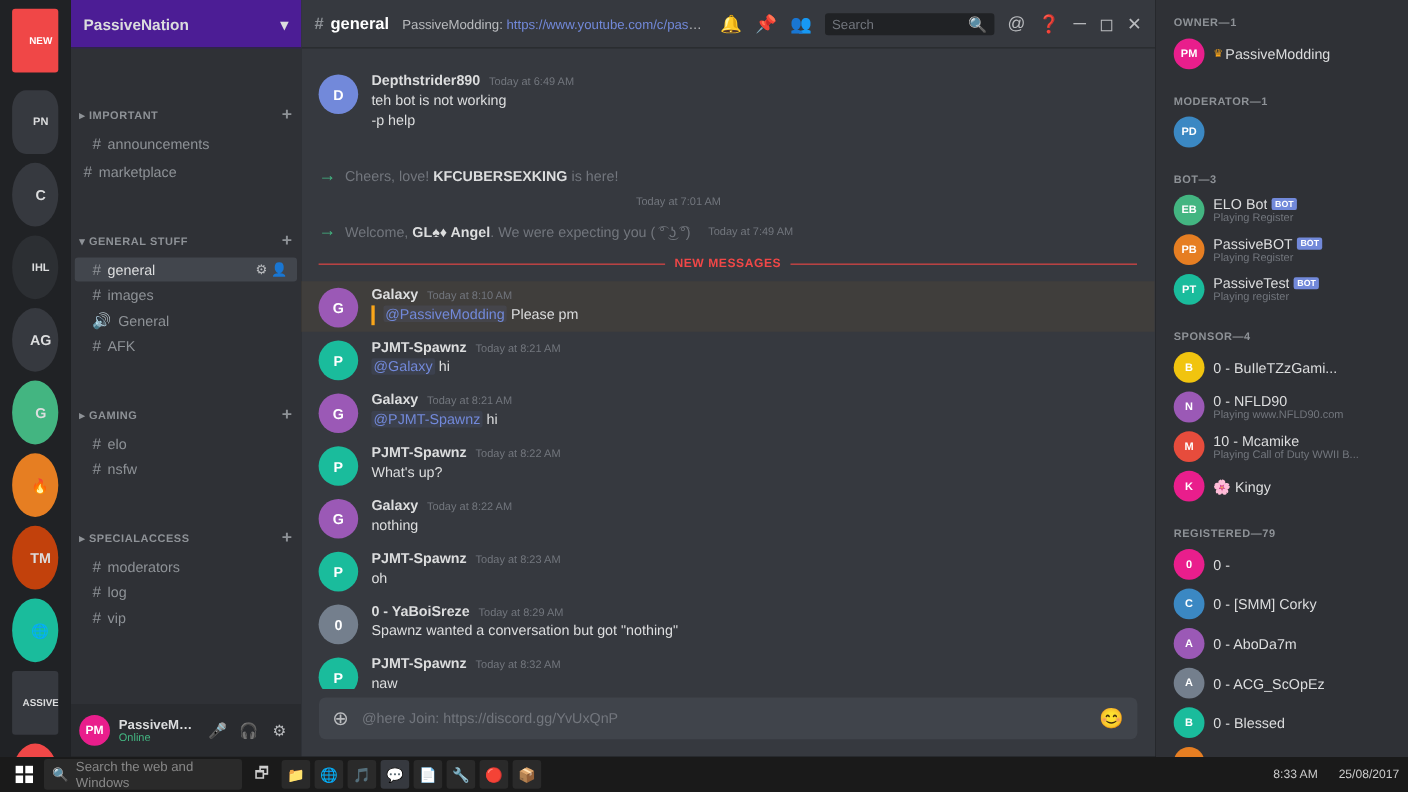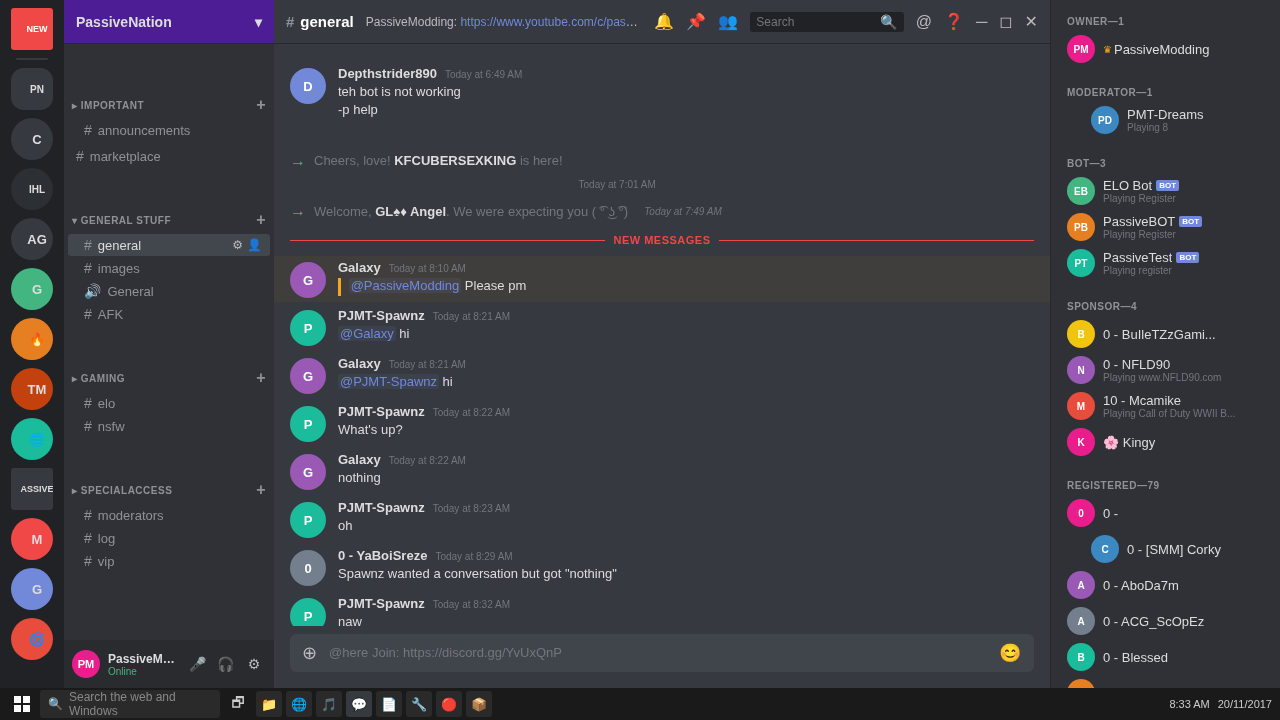--- a/index.html
+++ b/index.html
@@ -1,21 +1,21 @@
 <!DOCTYPE html>
 <html><head>
   <meta charset="utf-8">
   <style>
     * { margin: 0; padding: 0; box-sizing: border-box; }
     body { font-family: 'Segoe UI', Arial, sans-serif; background: #1e2124; color: #dcddde; font-size: 13px; display: flex; flex-direction: column; height: 720px; width: 1280px; overflow: hidden; }
     
     
     #taskbar { height: 32px; background: #1a1a1a; display: flex; align-items: center; justify-content: space-between; padding: 0 8px; flex-shrink: 0; }
     #taskbar-left { display: flex; align-items: center; gap: 4px; }
-    #taskbar-right { display: flex; align-items: center; gap: 8px; font-size: 11px; color: #ccc; }
+    #taskbar-right { display: flex; align-items: center; gap: 19px; font-size: 11px; color: #ccc; }
     .taskbar-btn { width: 28px; height: 28px; display: flex; align-items: center; justify-content: center; color: #ccc; font-size: 14px; cursor: pointer; border-radius: 3px; }
     .taskbar-icon { width: 26px; height: 26px; border-radius: 3px; display: flex; align-items: center; justify-content: center; font-size: 13px; cursor: pointer; }
 
     
     #app { display: flex; flex: 1; overflow: hidden; }
 
     
     #sidebar { width: 210px; background: #2f3136; display: flex; flex-direction: column; flex-shrink: 0; }
     #server-header { height: 44px; background: #4c1d95; display: flex; align-items: center; padding: 0 12px; border-bottom: 1px solid #26282c; font-weight: 600; font-size: 14px; cursor: pointer; justify-content: space-between; }
     #channels { flex: 1; overflow-y: auto; padding: 8px 0; }
@@ -31,21 +31,21 @@
     .channel-actions span { font-size: 12px; color: #b9bbbe; cursor: pointer; }
     .sidebar-footer { height: 48px; background: #292b2f; display: flex; align-items: center; padding: 0 8px; gap: 8px; }
     .footer-avatar { width: 28px; height: 28px; border-radius: 50%; background: #7289da; display: flex; align-items: center; justify-content: center; font-size: 11px; font-weight: 600; color: white; flex-shrink: 0; }
     .footer-name { flex: 1; font-size: 12px; font-weight: 600; color: #dcddde; overflow: hidden; text-overflow: ellipsis; white-space: nowrap; }
     .footer-icons { display: flex; gap: 4px; }
     .footer-icon { width: 24px; height: 24px; display: flex; align-items: center; justify-content: center; color: #b9bbbe; cursor: pointer; border-radius: 3px; font-size: 14px; }
 
     
     #server-strip { width: 64px; background: #202225; display: flex; flex-direction: column; align-items: center; padding: 8px 0; gap: 8px; flex-shrink: 0; overflow-y: auto; }
     #server-strip::-webkit-scrollbar { width: 0; }
-    .server-icon { width: 42px; height: 42px; border-radius: 50%; background: #36393f; display: flex; align-items: center; justify-content: center; cursor: pointer; font-size: 13px; font-weight: 700; color: #dcddde; flex-shrink: 0; transition: border-radius 0.2s; overflow: hidden; position: relative; padding-left: 10px; }
+    .server-icon { width: 42px; height: 58px; border-radius: 50%; background: #36393f; display: flex; align-items: center; justify-content: center; cursor: pointer; font-size: 13px; font-weight: 700; color: #dcddde; flex-shrink: 0; transition: border-radius 0.2s; overflow: hidden; position: relative; padding-left: 10px; }
     .server-icon.active { border-radius: 30%; background: #7289da; }
     .server-divider { width: 32px; height: 2px; background: #36393f; border-radius: 1px; }
 
     
     #chat { flex: 1; display: flex; flex-direction: column; background: #36393f; overflow: hidden; }
     #chat-header { height: 44px; background: #36393f; border-bottom: 1px solid #26282c; display: flex; align-items: center; padding: 0 12px; gap: 12px; flex-shrink: 0; }
     .chat-header-channel { font-weight: 700; font-size: 15px; color: #fff; display: flex; align-items: center; gap: 6px; }
     .chat-header-desc { font-size: 12px; color: #b9bbbe; overflow: hidden; text-overflow: ellipsis; white-space: nowrap; flex: 1; }
     .chat-header-desc a { color: #7289da; text-decoration: none; }
     .header-icons { display: flex; gap: 12px; align-items: center; }
@@ -96,21 +96,21 @@
     .member-avatar { width: 28px; height: 28px; border-radius: 50%; flex-shrink: 0; display: flex; align-items: center; justify-content: center; font-size: 10px; font-weight: 700; color: white; position: relative; overflow: hidden; }
     .member-info { flex: 1; overflow: hidden; }
     .member-name { font-size: 13px; font-weight: 500; color: #dcddde; overflow: hidden; text-overflow: ellipsis; white-space: nowrap; }
     .member-status { font-size: 10px; color: #72767d; overflow: hidden; text-overflow: ellipsis; white-space: nowrap; }
     .bot-badge { background: #7289da; color: white; font-size: 8px; font-weight: 700; padding: 1px 3px; border-radius: 2px; text-transform: uppercase; margin-left: 4px; }
     .member-name-row { display: flex; align-items: center; }
     .owner-crown { color: #faa61a; font-size: 10px; margin-right: 2px; }
     
     
     .av-pink { background: #e91e8c; }
-    .av-blue { background: #3b88c3; margin-left: 24px; }
+    .av-blue { background: #3b88c3; }
     .av-green { background: #43b581; }
     .av-orange { background: #e67e22; }
     .av-purple { background: #9b59b6; }
     .av-red { background: #e74c3c; }
     .av-yellow { background: #f1c40f; }
     .av-teal { background: #1abc9c; }
     .av-gray { background: #747f8d; }
 
     .highlight-msg { background: rgba(250, 166, 26, 0.05); }
   </style>
@@ -302,21 +302,21 @@
 
       <div class="system-message">
         <span class="arrow">→</span>
         <span>Cheers, love! <span class="bold">KFCUBERSEXKING</span> is here!</span>
         <span class="msg-timestamp" style="margin-left:8px;margin-top:48px;">Today at 7:01 AM</span>
       </div>
 
       <div class="system-message">
         <span class="arrow">→</span>
         <span>Welcome, <span class="bold">GL♠♦ Angel</span>. We were expecting you ( ͡° ͜ʖ ͡°)</span>
-        <span class="msg-timestamp" style="margin-left:8px;font-style:italic;">Today at 7:49 AM</span>
+        <span class="msg-timestamp" style="margin-left:8px;">Today at 7:49 AM</span>
       </div>
 
       <div class="new-messages-divider">
         <div class="new-messages-line"></div>
         <span class="new-messages-label">NEW MESSAGES</span>
         <div class="new-messages-line"></div>
       </div>
 
       <div class="message-group highlight-msg">
         <div class="avatar purple">G</div>
@@ -436,24 +436,20 @@
             <span class="member-name">PassiveModding</span>
           </div>
         </div>
       </div>
     </div>
 
     <div class="member-section">
       <div class="member-section-title">MODERATOR—1</div>
       <div class="member-item">
         <div class="member-avatar av-blue" style="background:#3b88c3;">PD</div>
-        <div class="member-info">
-          <div class="member-name">PMT-Dreams</div>
-          <div class="member-status">Playing 8</div>
-        </div>
       </div>
     </div>
 
     <div class="member-section">
       <div class="member-section-title">BOT—3</div>
       <div class="member-item">
         <div class="member-avatar av-green" style="background:#43b581;">EB</div>
         <div class="member-info">
           <div class="member-name-row">
             <span class="member-name">ELO Bot</span>
@@ -576,15 +572,15 @@
     <div class="taskbar-icon" style="background:#2a2a2a;">🌐</div>
     <div class="taskbar-icon" style="background:#2a2a2a;">🎵</div>
     <div class="taskbar-icon" style="background:#36393f;">💬</div>
     <div class="taskbar-icon" style="background:#2a2a2a;">📄</div>
     <div class="taskbar-icon" style="background:#2a2a2a;">🔧</div>
     <div class="taskbar-icon" style="background:#2a2a2a;">🔴</div>
     <div class="taskbar-icon" style="background:#2a2a2a;">📦</div>
   </div>
   <div id="taskbar-right">
     <span>8:33 AM</span>
-    <span>20/11/2017</span>
+    <span>25/08/2017</span>
   </div>
 </div>
 
 </body></html>

